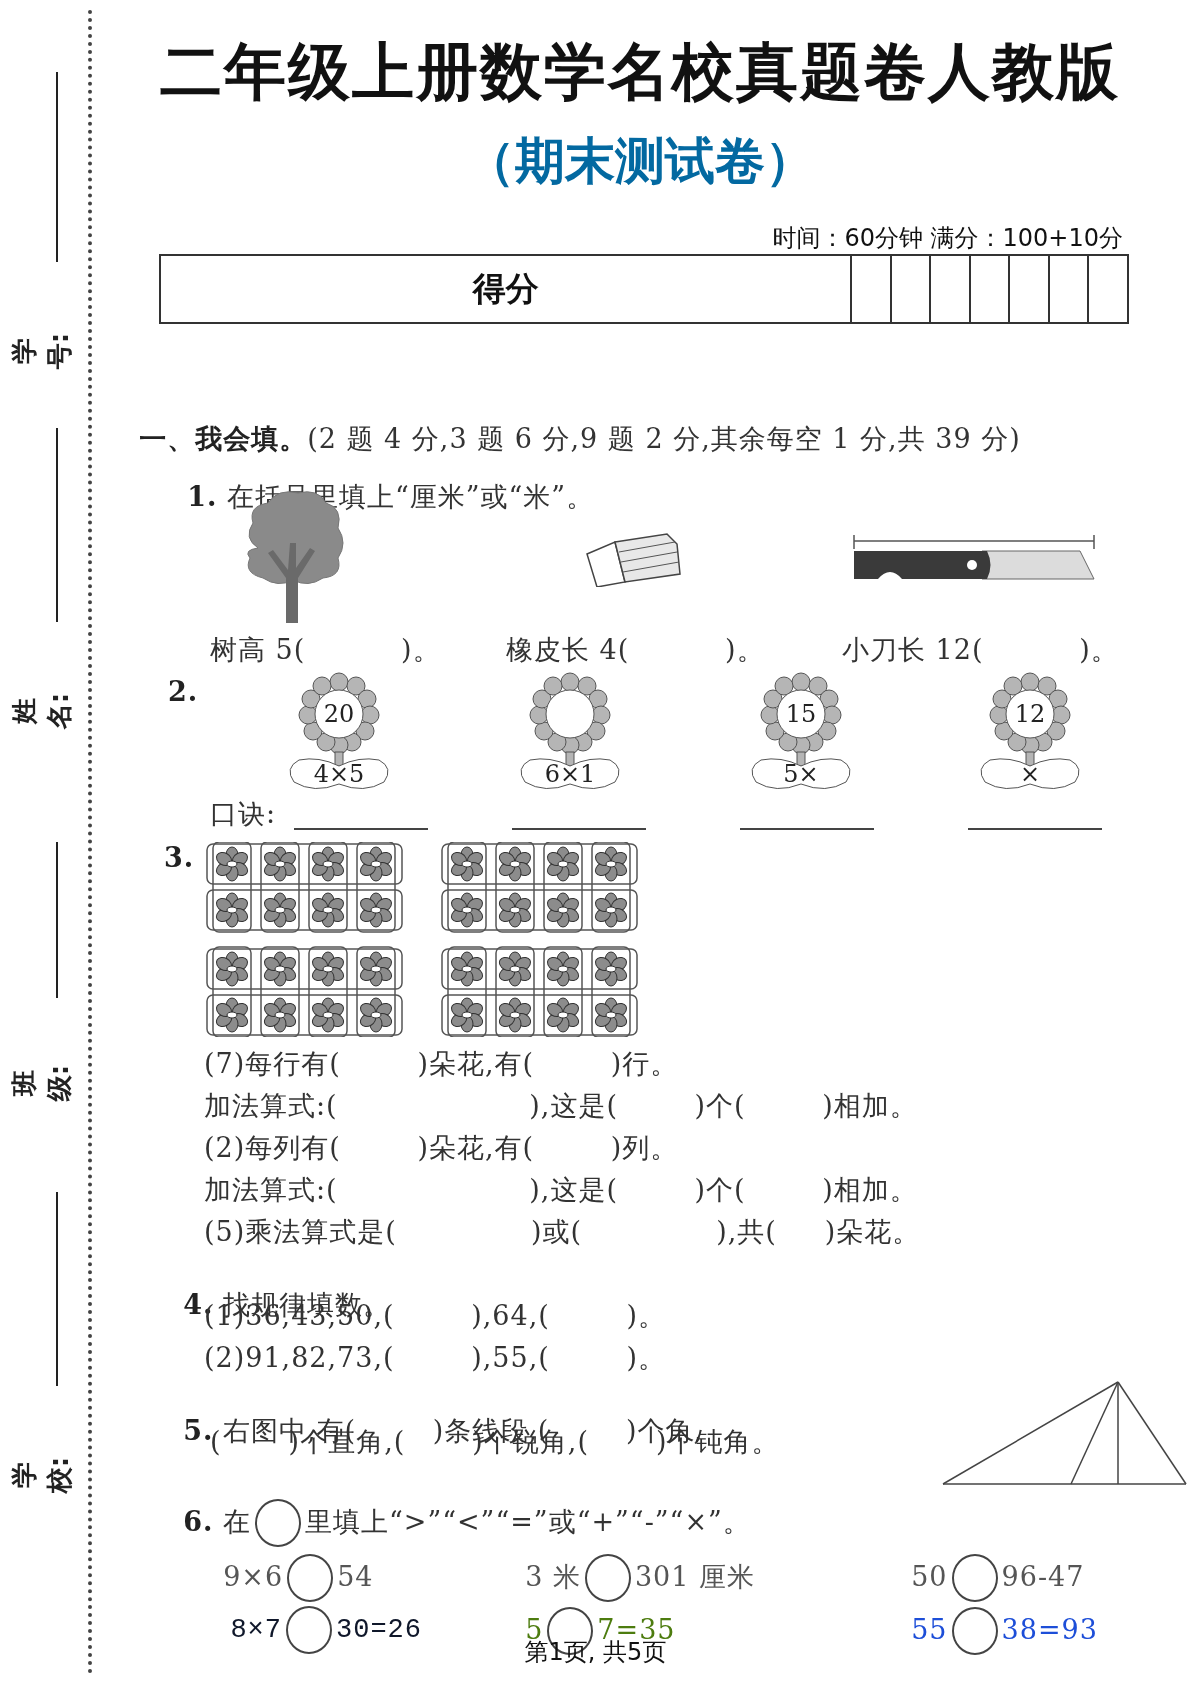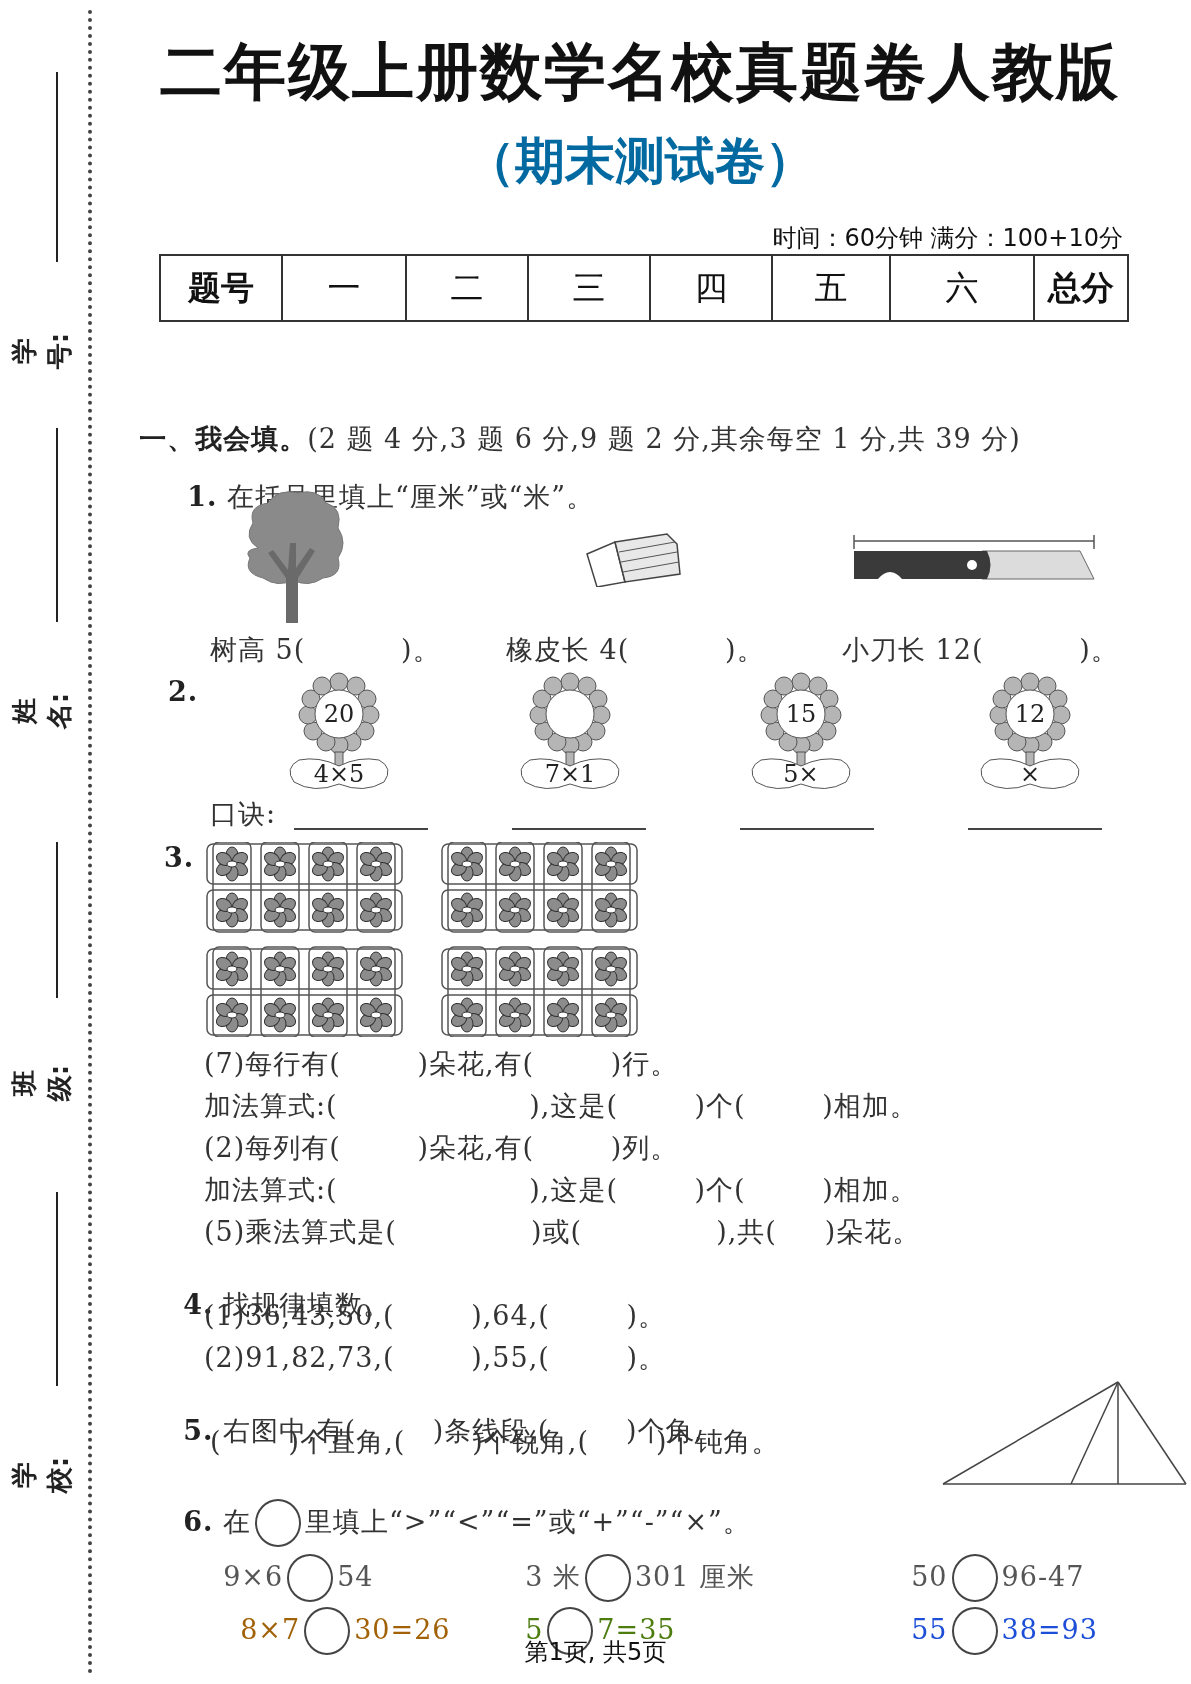--- a/index.html
+++ b/index.html
@@ -52,29 +52,29 @@
 <div class="mlabel" style="top:1048px;">班级:</div>
 <div class="mline" style="top:1192px;height:194px;"></div>
 <div class="mlabel" style="top:1440px;">学校:</div>
 
 <div class="title">二年级上册数学名校真题卷人教版</div>
 <div class="subtitle">（期末测试卷）</div>
 <div class="timeinfo">时间：60分钟  满分：100+10分</div>
 
 <table class="score">
   <tbody>
-      <tr class="r1">
-    <td class="hdr" style="width:118px">题号</td>
-    <td style="width:120px">一</td>
-    <td style="width:118px">二</td>
-    <td style="width:118px">三</td>
-    <td style="width:118px">四</td>
-    <td style="width:114px">五</td>
-    <td style="width:140px">六</td>
-    <td class="hdr">总分</td>
+  <tr class="r2">
+    <td class="hdr">得分</td>
+    <td></td>
+    <td></td>
+    <td></td>
+    <td></td>
+    <td></td>
+    <td></td>
+    <td></td>
   </tr>
 </tbody>
   </table>
 
 <div class="line" style="left:120px;top:390px;">
   <span class="sec">一、我会填。</span><span>(2 题 4 分,3 题 6 分,9 题 2 分,其余每空 1 分,共 39 分)</span>
 </div>
 
 <div class="line" style="left:168px;top:448px;">
   <span class="qnum">1.</span> <span>在括号里填上“厘米”或“米”。</span>
@@ -146,21 +146,21 @@
       <circle cx="29" cy="59" r="9"></circle>
         <circle cx="24" cy="43" r="9"></circle>
         <circle cx="27" cy="27" r="9"></circle>
         <circle cx="38" cy="14" r="9"></circle>
     </g>
     <circle cx="55" cy="42" r="24" fill="#fff" stroke="#555"></circle>
     <rect x="51" y="80" width="8" height="14" fill="#b5b5b5" stroke="#555"></rect>
     <path d="M10 110 Q0 96 15 88 Q35 84 55 94 Q75 84 95 88 Q110 96 100 110 Q80 122 55 112 Q30 122 10 110Z" fill="#fff" stroke="#555"></path>
   </svg>
   <div class="abs" style="left:0;top:28px;width:110px;text-align:center;font-size:24px;"></div>
-  <div class="abs" style="left:0;top:88px;width:110px;text-align:center;font-size:24px;">7×1</div>
+  <div class="abs" style="left:0;top:88px;width:110px;text-align:center;font-size:24px;">6×1</div>
 </div>
 
 <div class="abs" style="left:746px;top:672px;width:110px;height:118px;">
   <svg width="110" height="118" viewBox="0 0 110 118">
     <g fill="#b5b5b5" stroke="#555">
       <circle cx="55" cy="10" r="9"></circle>
         <circle cx="72" cy="14" r="9"></circle>
         <circle cx="83" cy="27" r="9"></circle>
         <circle cx="86" cy="43" r="9"></circle>
       <circle cx="81" cy="59" r="9"></circle>
@@ -281,21 +281,21 @@
 
 <div class="line" style="left:204px;top:1523px;color:#555;">
   <span>9×6</span><span class="circ"></span><span>54</span>
 </div>
 <div class="line" style="left:506px;top:1523px;color:#555;">
   <span>3 米</span><span class="circ"></span><span>301 厘米</span>
 </div>
 <div class="line" style="left:892px;top:1523px;color:#555;">
   <span>50</span><span class="circ"></span><span>96-47</span>
 </div>
-<div class="line" style="left:221px;top:1576px;color:#a16207;">
+<div class="line" style="left:196px;top:1576px;color:#0f172a;font-family:Liberation Mono, monospace;">
   <span>8×7</span><span class="circ"></span><span>30=26</span>
 </div>
 <div class="line" style="left:506px;top:1576px;color:#4d7c0f;">
   <span>5</span><span class="circ"></span><span>7=35</span>
 </div>
 <div class="line" style="left:892px;top:1576px;color:#1d4ed8;">
   <span>55</span><span class="circ"></span><span>38=93</span>
 </div>
 
 <div class="abs sans" style="left:0;width:1191px;top:1636px;text-align:center;font-size:24px;color:#111;">第1页, 共5页</div>

